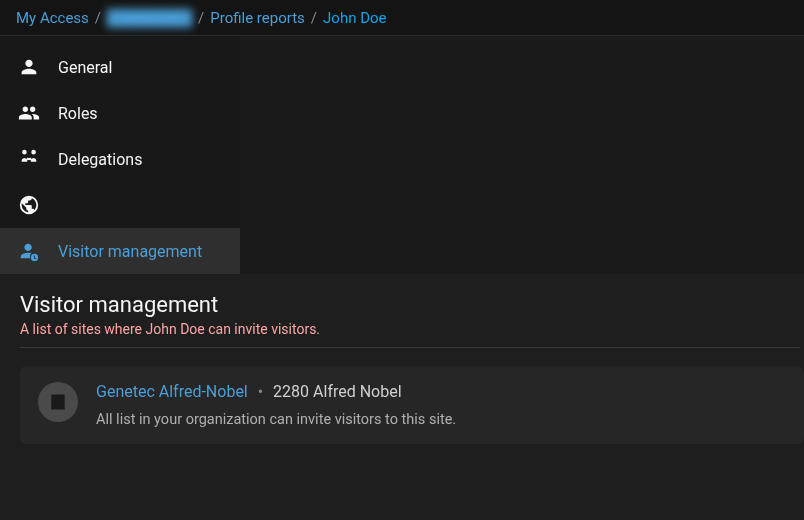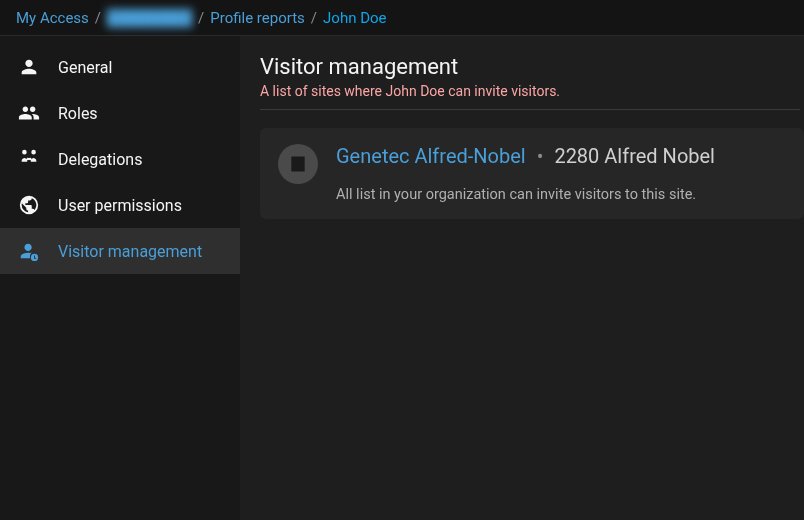--- a/index.html
+++ b/index.html
@@ -20,21 +20,21 @@
     height: 36px;
   }
   .breadcrumb a { color: #4a9fd8; text-decoration: none; cursor: pointer; }
   .breadcrumb .sep { color: #888; }
   .breadcrumb .blurred {
     filter: blur(4px);
     color: #4a9fd8;
     user-select: none;
   }
   .breadcrumb .current { color: #0ea5e9; }
-  .layout { display: flex; height: calc(520px - 36px); }
+  .layout { display: flex; height: calc(520px - 36px); flex-direction: column; }
   .sidebar {
     width: 240px;
     background: #181818;
     padding-top: 8px;
     flex-shrink: 0;
   }
   .sidebar-item {
     display: flex;
     align-items: center;
     gap: 18px;
@@ -90,22 +90,22 @@
     border-radius: 50%;
     background: #4a4a4a;
     display: flex;
     align-items: center;
     justify-content: center;
     flex-shrink: 0;
   }
   .site-icon-circle svg { fill: #1a1a1a; width: 20px; height: 20px; }
   .site-info { flex: 1; }
   .site-line1 {
-    font-size: 20px;
-    margin-bottom: 18px;
+    font-size: 16px;
+    margin-bottom: 10px;
   }
   .site-name { color: #4a9fd8; cursor: pointer; }
   .site-dot { color: #888; margin: 0 6px; }
   .site-address { color: #d0d0d0; }
   .site-desc { font-size: 14.5px; color: #b0b0b0; }
 </style>
 </head>
 <body>
 
 <div class="breadcrumb">
@@ -149,21 +149,20 @@
       <span>Delegations</span>
     </div>
 
 
     <div class="sidebar-item">
       <span class="ico">
         <svg viewBox="0 0 24 24">
             <path d="M12 2a10 10 0 1 0 .001 20.001A10 10 0 0 0 12 2zm-1 17.93A8 8 0 0 1 4 12c0-.62.08-1.21.21-1.79L9 15v1a2 2 0 0 0 2 2v1.93zm6.9-2.54A2 2 0 0 0 16 16h-1v-3a1 1 0 0 0-1-1H8v-2h2a1 1 0 0 0 1-1V7h2a2 2 0 0 0 2-2v-.41A8 8 0 0 1 17.9 17.39z"></path>
           </svg>
       </span>
-      <span>User permissions</span>
     </div>
 
     <div class="sidebar-item active">
       <span class="ico">
         <svg viewBox="0 0 24 24">
             <path d="M11 12c2.21 0 4-1.79 4-4s-1.79-4-4-4-4 1.79-4 4 1.79 4 4 4zm0 2c-2.67 0-8 1.34-8 4v2h10.35a5.5 5.5 0 0 1-.35-2 5.5 5.5 0 0 1 2.03-4.27C13.78 14.25 12.42 14 11 14zm7 1a4 4 0 1 0 0 8 4 4 0 0 0 0-8zm.5 4.5H20v1h-2.5V17h1v2.5z"></path>
           </svg>
       </span>
       <span>Visitor management</span>
     </div>

